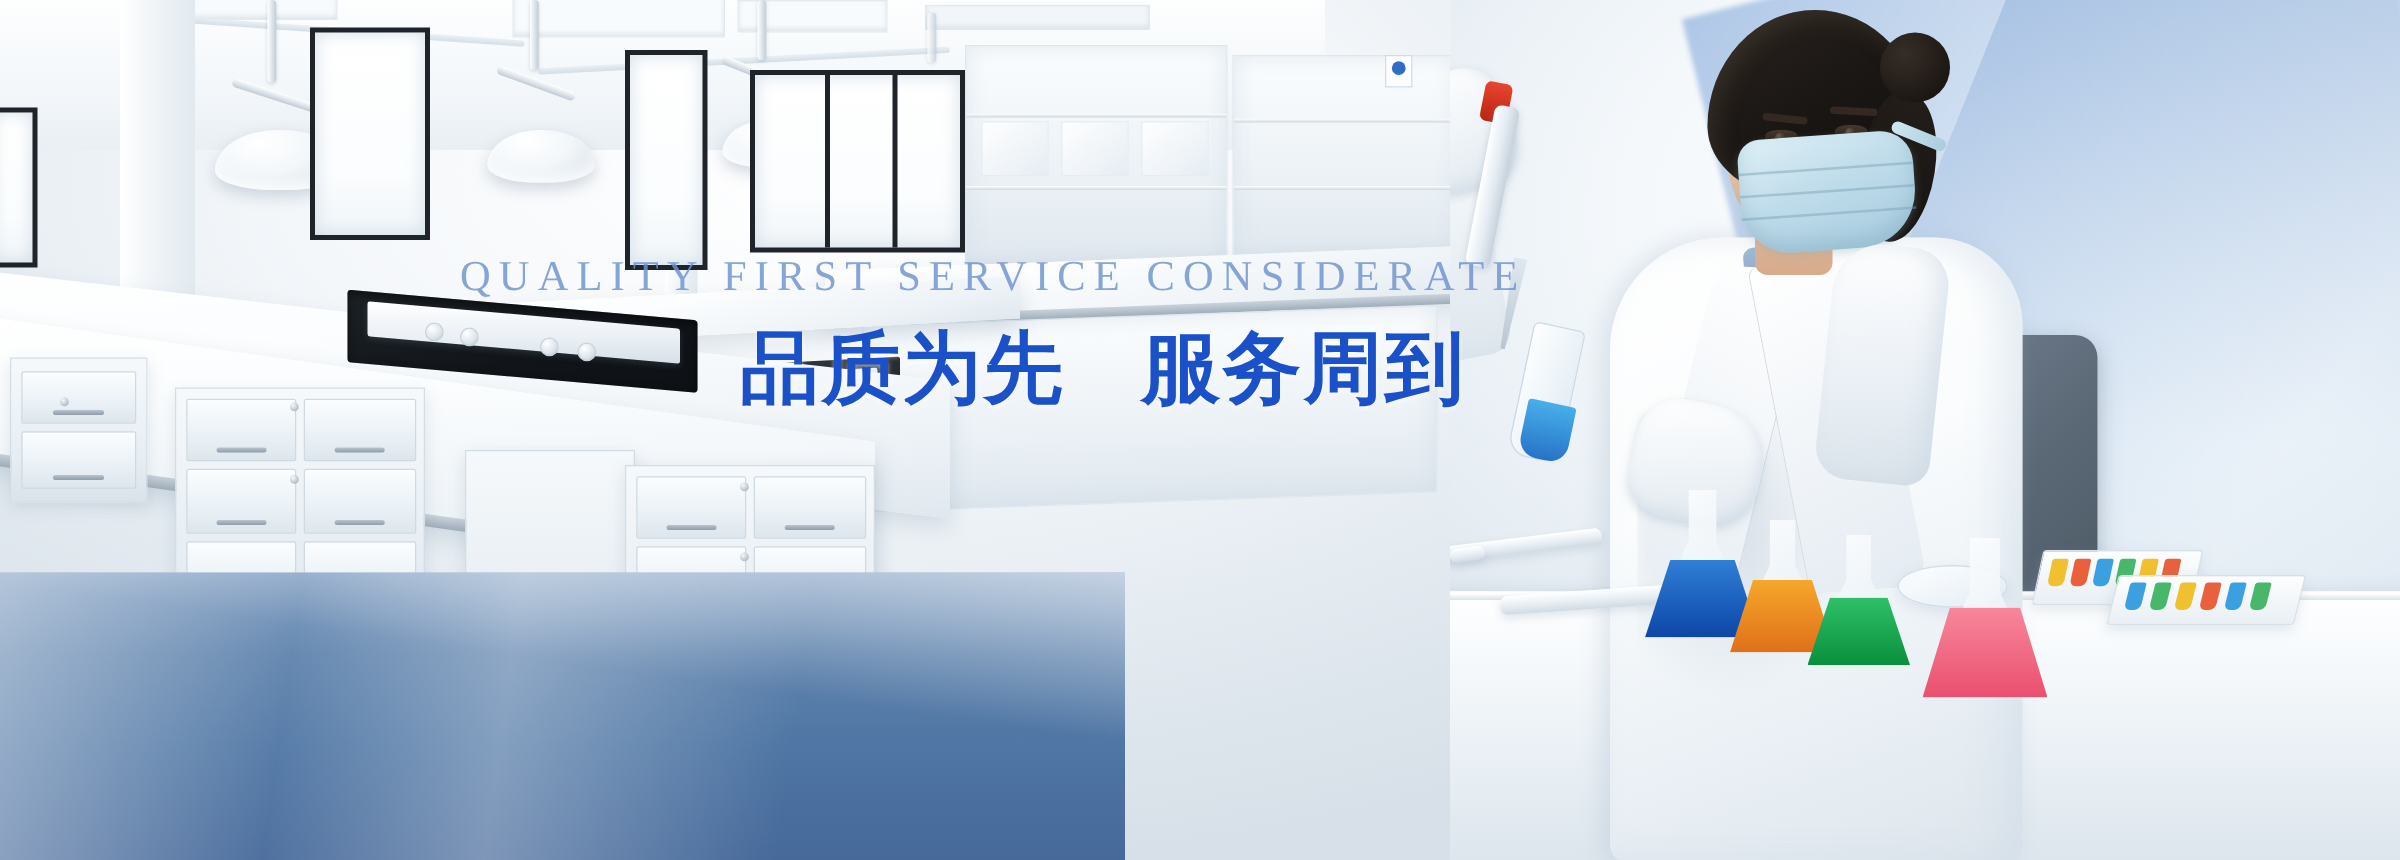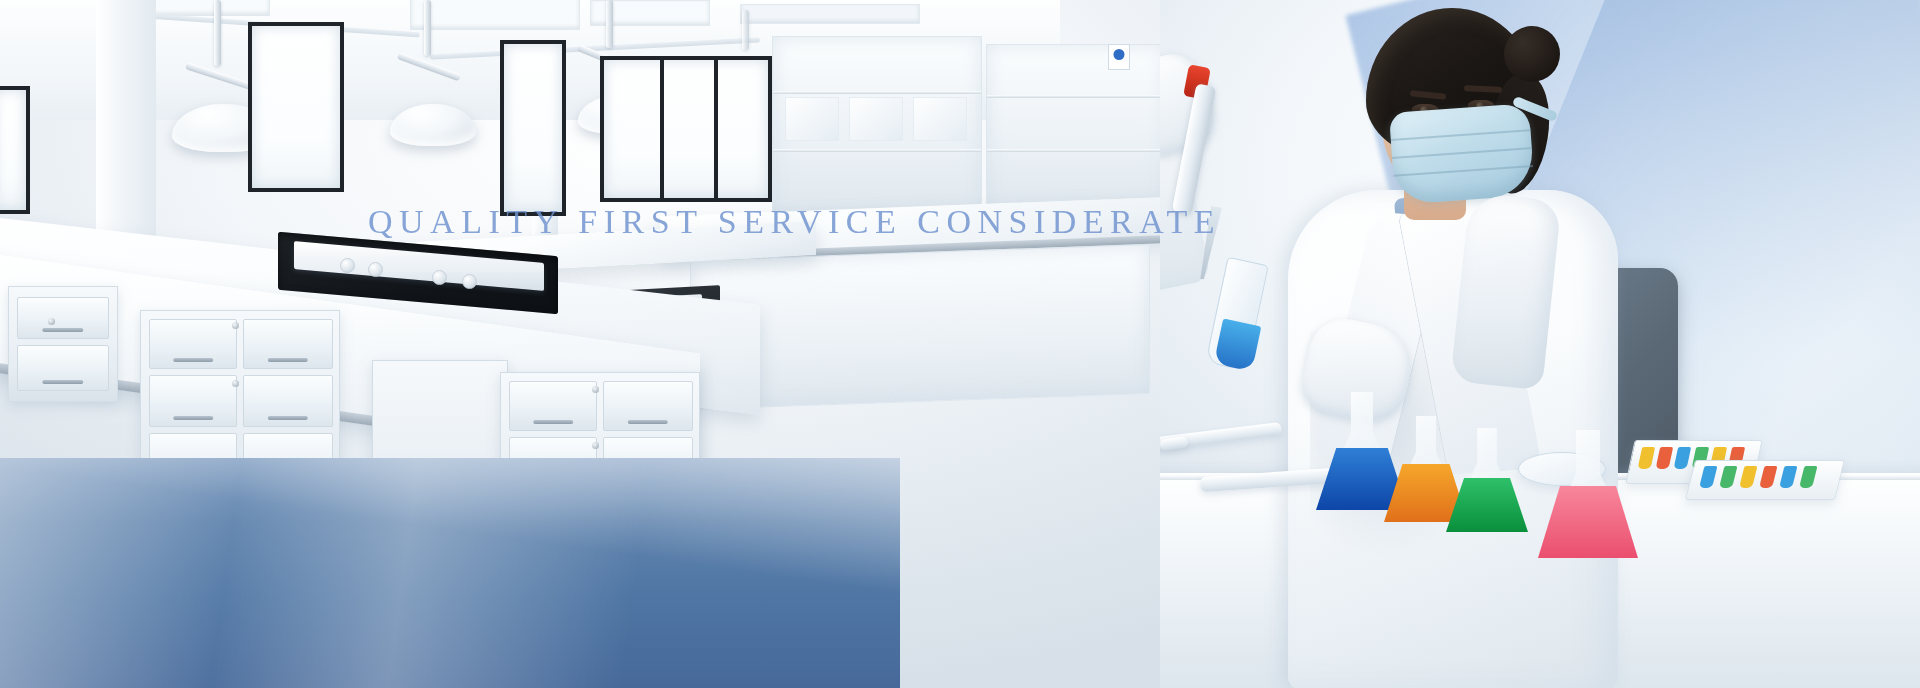--- a/index.html
+++ b/index.html
@@ -649,16 +649,21 @@
         <div class="vial" style="left:90px; top:5px; background:#3aa0e0;"></div>
         <div class="vial" style="left:110px; top:5px; background:#47b86a;"></div>
       </div>
     </div>
   </div>
 
   <div class="overlay">
 
     <div class="eyebrow">QUALITY FIRST SERVICE CONSIDERATE</div>
 
+    <div class="headline">
+      <span>品质为先</span>
+      <span class="gap"></span>
+      <span>服务周到</span>
+    </div>
 
 
   </div>
 </div>
 
 </body></html>

